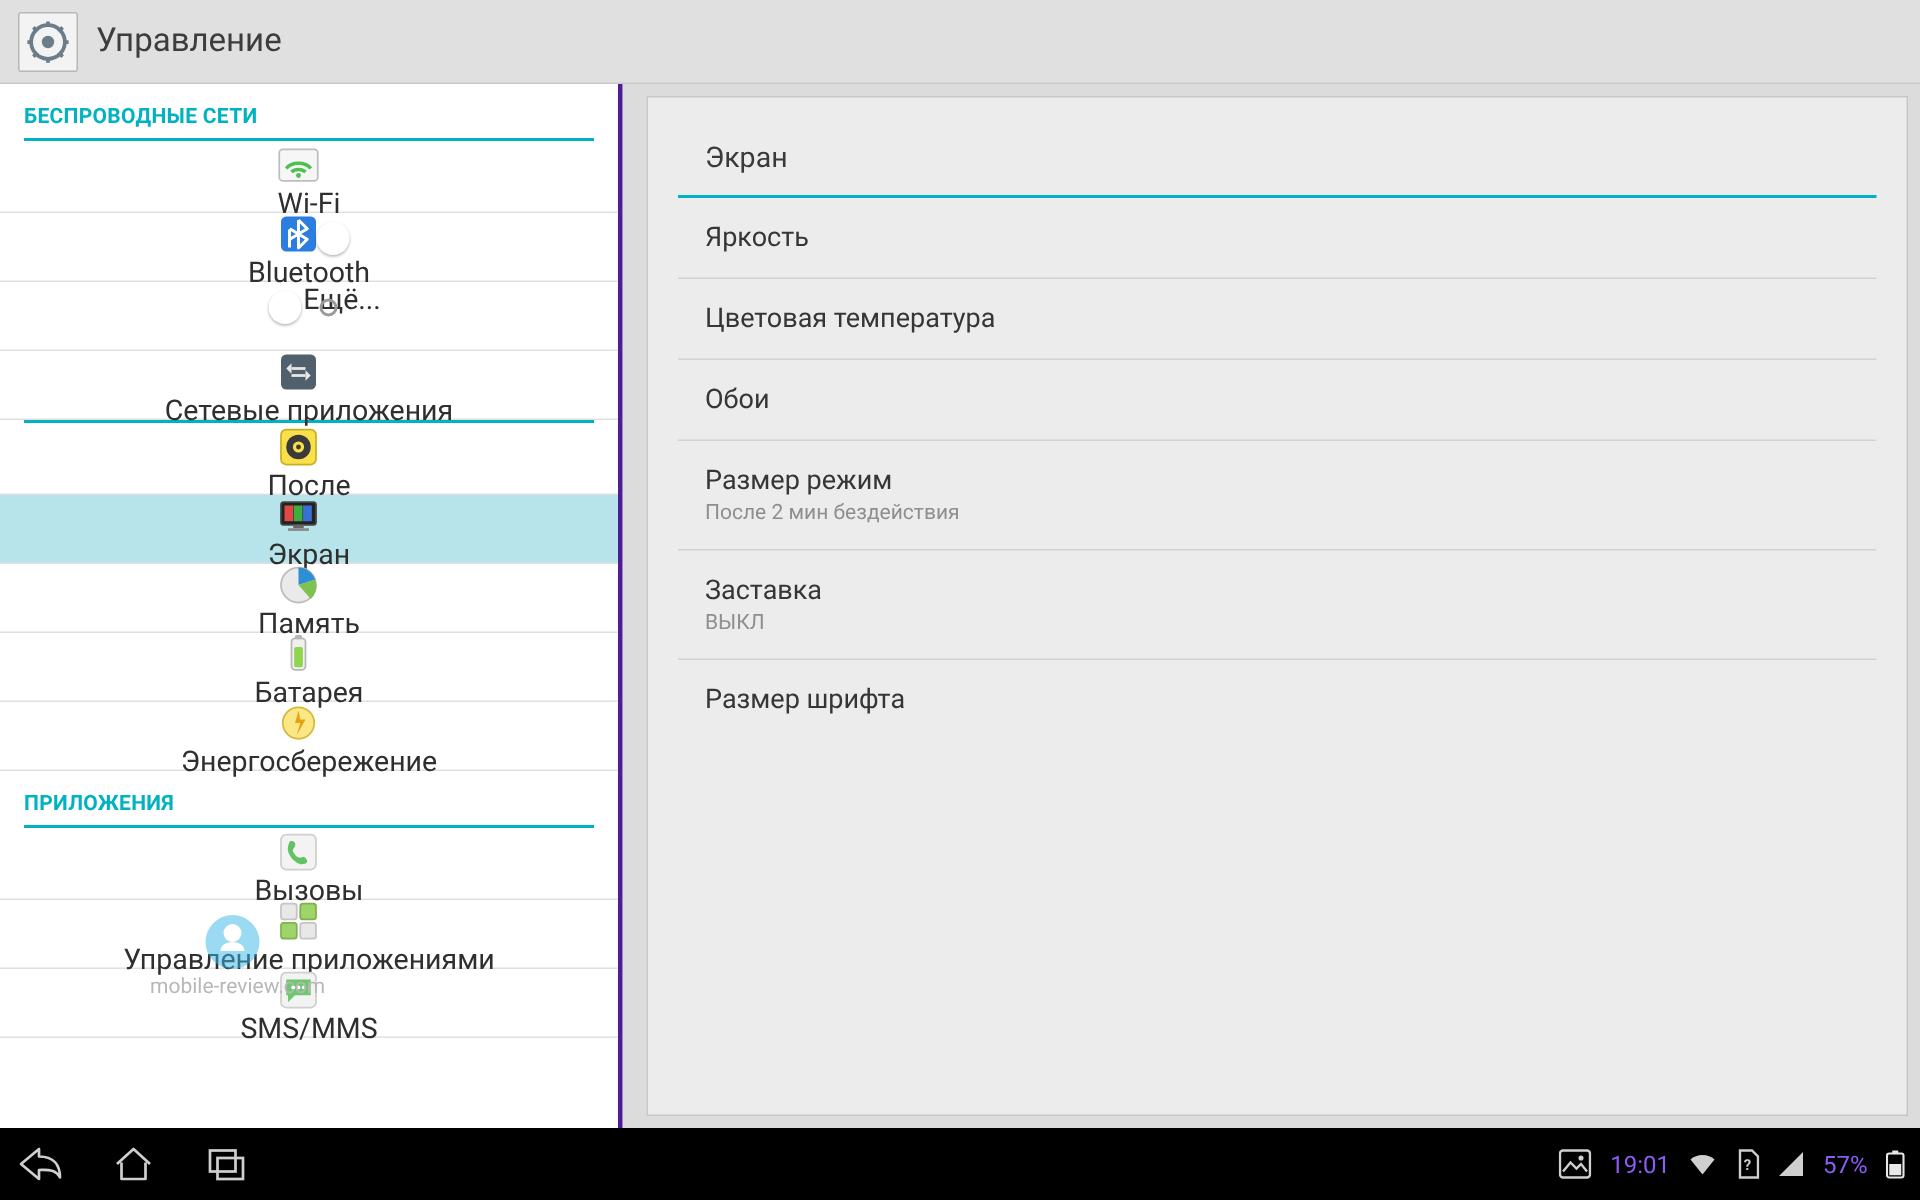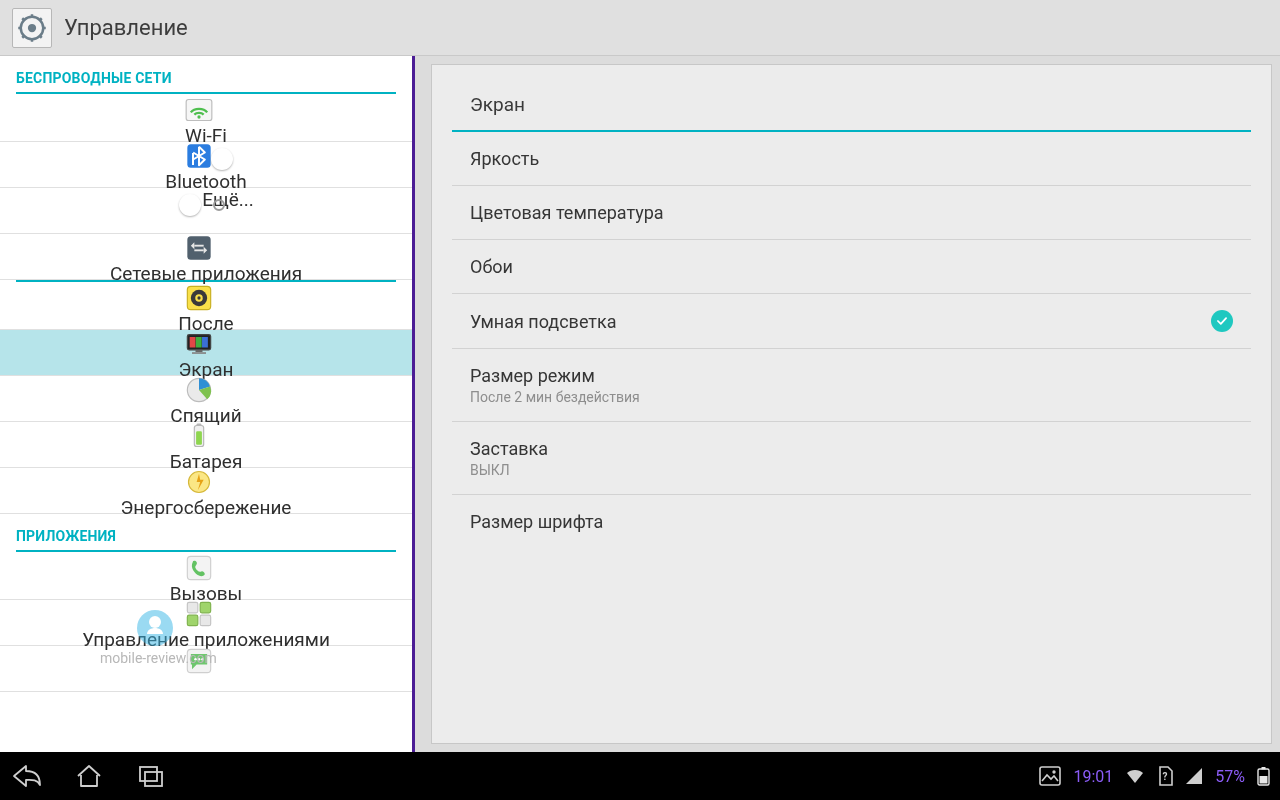--- a/index.html
+++ b/index.html
@@ -185,21 +185,21 @@
       </div>
 
       <div class="row">
         <span class="row-icon">
           <svg width="28" height="28" viewBox="0 0 24 24">
               <circle cx="12" cy="12" r="10" fill="#eaeaea" stroke="#bcbcbc"></circle>
               <path d="M12 12 L12 2 A10 10 0 0 1 21.5 9 Z" fill="#2f8fd4"></path>
               <path d="M12 12 L21.5 9 A10 10 0 0 1 19 20 Z" fill="#7fc24f"></path>
             </svg>
         </span>
-        <span class="row-label">Спящий</span>
+        <span class="row-label">Память</span>
       </div>
 
       <div class="row">
         <span class="row-icon">
           <svg width="28" height="28" viewBox="0 0 24 24">
               <rect x="8" y="3" width="8" height="18" rx="2" fill="#f0f0f0" stroke="#b7b7b7"></rect>
               <rect x="10" y="1.2" width="4" height="2.3" rx="0.8" fill="#b7b7b7"></rect>
               <rect x="9.5" y="8" width="5" height="11.5" rx="1" fill="#8fd650"></rect>
             </svg>
         </span>
@@ -244,20 +244,21 @@
       <div class="row">
         <span class="row-icon">
           <svg width="28" height="28" viewBox="0 0 24 24">
               <rect x="2" y="2" width="20" height="20" rx="3" fill="#f3f3f3" stroke="#cfcfcf"></rect>
               <path d="M5 6 H19 V15 H10 L6 19 V15 H5 Z" fill="#6fc76f"></path>
               <circle cx="9" cy="10.5" r="1.1" fill="#fff"></circle>
               <circle cx="12" cy="10.5" r="1.1" fill="#fff"></circle>
               <circle cx="15" cy="10.5" r="1.1" fill="#fff"></circle>
             </svg>
         </span>
+        <span class="row-label">SMS/MMS</span>
       </div>
 
     </div>
 
     <div class="detail-panel">
       <div class="detail-title">Экран</div>
       <div class="detail-title-divider"></div>
 
       <div class="detail-row">
         <div class="dr-text">
@@ -266,30 +267,20 @@
       </div>
       <div class="detail-row">
         <div class="dr-text">
             <div class="dr-label">Цветовая температура</div>
           </div>
       </div>
       <div class="detail-row">
         <div class="dr-text">
             <div class="dr-label">Обои</div>
           </div>
-      </div>
-      <div class="detail-row">
-        <div class="dr-text">
-            <div class="dr-label">Умная подсветка</div>
-          </div>
-        <div class="check-badge">
-          <svg width="14" height="14" viewBox="0 0 24 24">
-              <path d="M5 12 L10 17 L19 7" stroke="#fff" stroke-width="3" fill="none" stroke-linecap="round" stroke-linejoin="round"></path>
-            </svg>
-        </div>
       </div>
       <div class="detail-row">
         <div class="dr-text">
           <div class="dr-label">Размер режим</div>
           <div class="dr-sub">После 2 мин бездействия</div>
         </div>
       </div>
       <div class="detail-row">
         <div class="dr-text">
           <div class="dr-label">Заставка</div>

